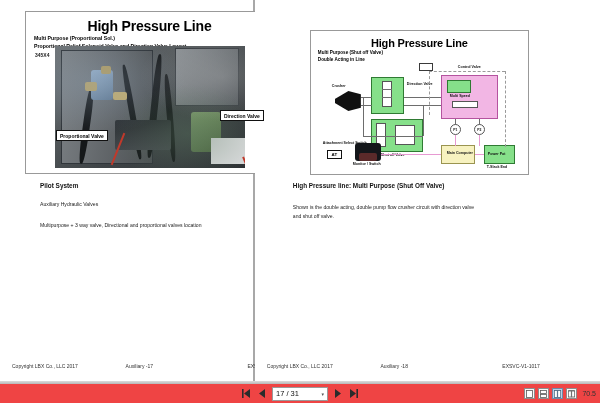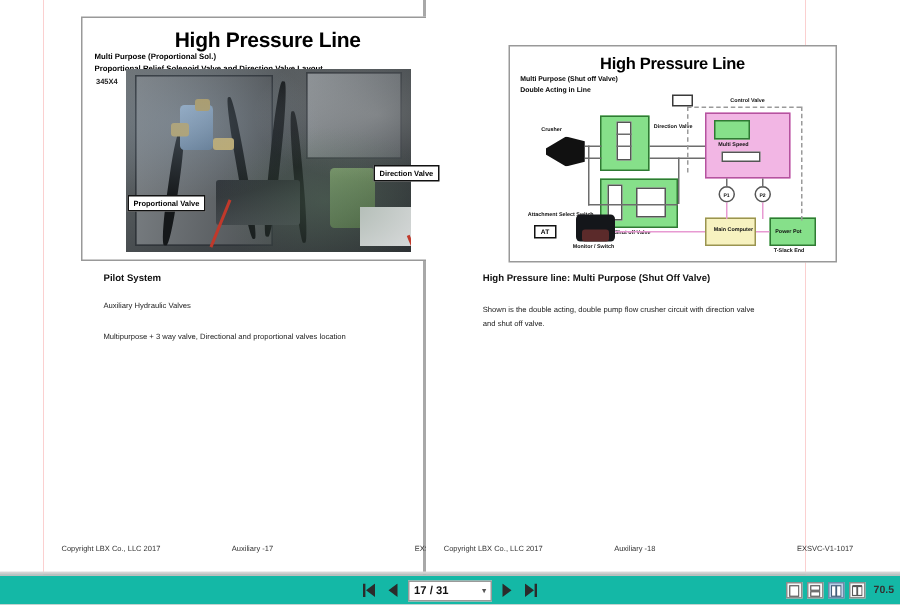--- a/index.html
+++ b/index.html
@@ -16,22 +16,21 @@
     width: 600px; height: 403px;
     background: #ffffff;
   }
 
   
   #spread {
     position: absolute;
     left: 0; top: 0;
     width: 508px; height: 383px;
     display: flex;
-    background: #ef4444;
-    margin-left: 29px;
+    background: #0c4a6e;
   }
   .page {
     position: relative;
     width: 299px; height: 383px;
     background: #ffffff;
   }
   .page-divider {
     width: 2px; height: 383px;
     background: #a8a8a8;
   }
@@ -260,25 +259,24 @@
   }
   .footer .f-copy { width: 42%; padding-left: 12px; }
   .footer .f-mid  { width: 28%; text-align: left; }
   .footer .f-code { width: 30%; text-align: right; padding-right: 14px; }
 
   
   #toolbar {
     position: absolute;
     left: 0; bottom: 0;
     width: 600px; height: 20px;
-    background: #14b8a6;
+    background: #ef4444;
     border-top: 1px solid #bdbdbd;
     display: flex;
     align-items: center;
-    font-weight: bold;
   }
   #toolbar:before {
     content:"";
     position:absolute; left:0; top:-3px; width:600px; height:2px;
     background: linear-gradient(180deg,#dcdcdc,#c4c4c4);
   }
   .tb-center {
     position: absolute;
     left: 50%; transform: translateX(-50%);
     display: flex; align-items: center; gap: 4px;

